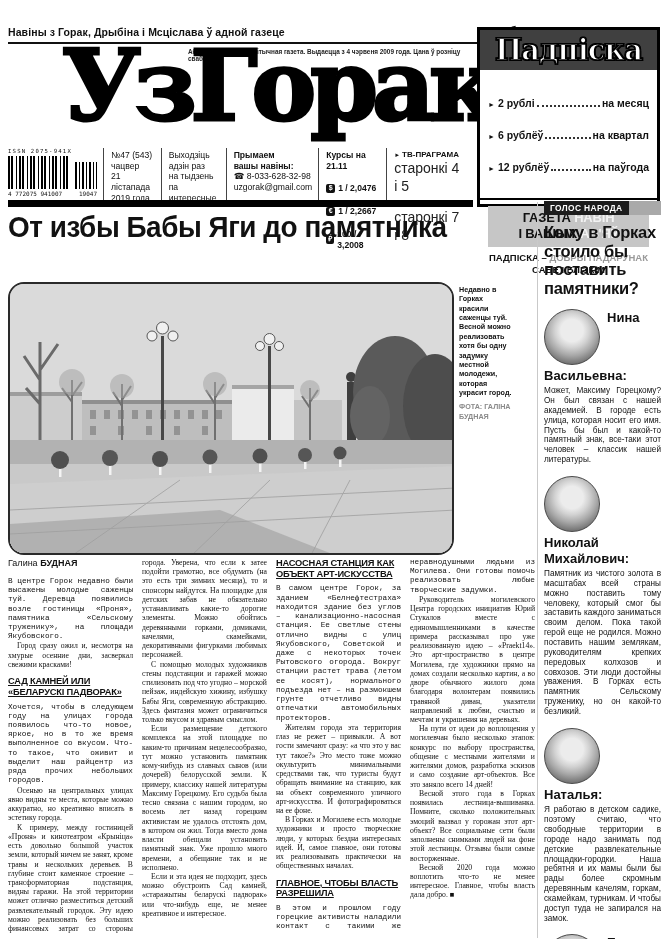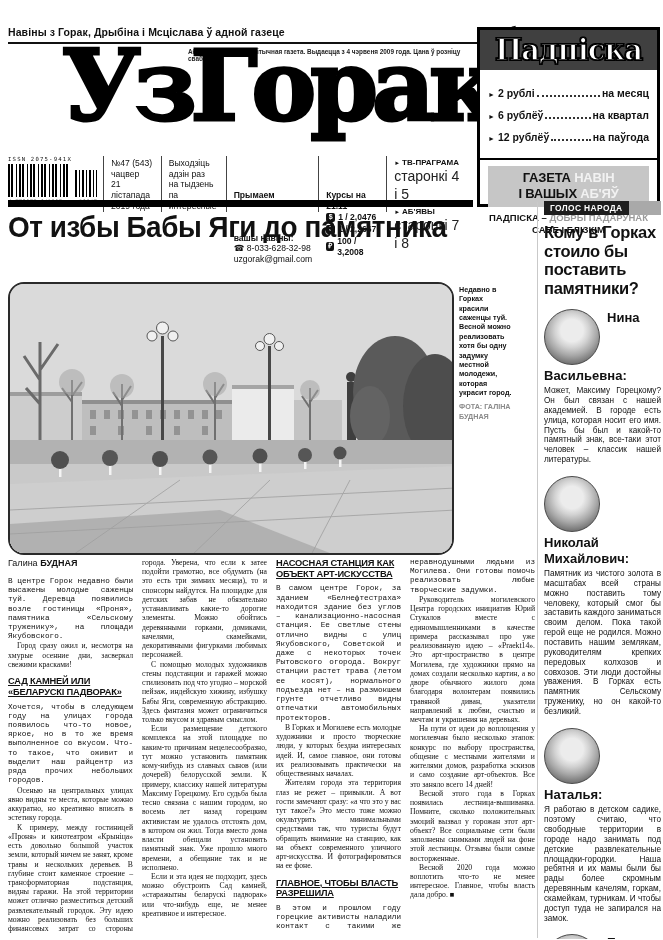--- a/index.html
+++ b/index.html
@@ -18,41 +18,41 @@
   .logo{position:absolute;left:62px;top:36px;font-family:"DejaVu Serif",serif;font-weight:700;
         font-size:97px;line-height:1.05;letter-spacing:-6px;color:#000000;
         -webkit-text-stroke:3px #000;}
 
   
   .subbox{position:absolute;left:477px;top:27px;width:183px;height:180px;border:3px solid #000;background:#fff;}
   .subtitle{height:40px;background:#404040;display:flex;align-items:center;justify-content:center;
             font-family:"DejaVu Serif",serif;font-weight:900;font-size:29px;color:#fff;letter-spacing:-1px;
             -webkit-text-stroke:1.4px #000;text-shadow:1px 1px 0 #000,-1px 1px 0 #000,1px -1px 0 #000,-1px -1px 0 #000;}
   .subitems{padding:7px 8px 5px 8px;border-bottom:2px solid #000;}
-  .subrow{display:flex;align-items:flex-end;font-size:10.5px;font-weight:bold;margin:10px 0;}
+  .subrow{display:flex;align-items:flex-end;font-size:10.5px;font-weight:bold;margin:20px 0;}
   .subrow .arr{font-size:7px;margin:0 3px 1px 0;}
   .dots{flex:1;border-bottom:2px dotted #333;margin:0 2px 2px 2px;}
   .slogan{background:#c6c6c6;margin:6px 8px 4px 8px;padding:4px 2px;text-align:center;
           font-size:13px;font-weight:bold;line-height:1.25;letter-spacing:-.2px;}
   .promo{text-align:center;font-size:9.5px;font-weight:bold;line-height:1.3;padding:1px 4px;}
   .w-dark{color:#111;} .w-light{color:#9a9a9a;}
   .slogan .w-light{color:#f2f2f2;}
 
   
-  .infostrip{position:absolute;left:8px;top:156px;width:464px;height:56px;display:flex;}
+  .infostrip{position:absolute;left:8px;top:148px;width:464px;height:56px;display:flex;}
   .cell{border-left:1px solid #444;padding:2px 6px 0 7px;font-size:8.6px;line-height:1.25;}
   .cell:first-child{border-left:none;padding-left:0;}
   .bc{width:106px;padding-top:0;}
   .issn{font-size:5.6px;letter-spacing:1.2px;font-family:"DejaVu Sans Mono",monospace;}
   .barsrow{display:flex;align-items:flex-end;gap:5px;margin-top:1px;}
   .bars{height:33px;width:62px;background:repeating-linear-gradient(90deg,#000 0 2px,#fff 2px 3px,#000 3px 5px,#fff 5px 8px,#000 8px 9px,#fff 9px 11px);}
   .addon{height:27px;width:22px;background:repeating-linear-gradient(90deg,#000 0 2px,#fff 2px 4px,#000 4px 5px,#fff 5px 7px);}
   .bcdigits{display:flex;justify-content:space-between;font-size:6px;font-family:"DejaVu Sans Mono",monospace;margin-top:1px;}
-  .c-label{font-weight:bold;margin-top:32px;}
-  .rates .rrow{display:flex;align-items:center;gap:3px;font-weight:bold;margin-top:1px;}
+  .c-label{font-weight:bold;}
+  .rates .rrow{display:flex;align-items:center;gap:3px;font-weight:bold;margin-top:12px;}
   .cico{display:inline-flex;width:9px;height:9px;background:#111;color:#fff;border-radius:2px;
         font-size:7px;align-items:center;justify-content:center;font-weight:bold;}
   .toc .titem{margin-bottom:4px;}
   .toc .tl{font-weight:bold;font-size:8px;}
   .toc .tp{font-size:14px;color:#222;}
   .toc .arr{font-size:6px;margin-right:2px;}
 
   
   .blackbar{position:absolute;left:8px;top:200px;width:465px;height:7px;background:#000;}
   .headline{position:absolute;left:8px;top:210px;width:520px;font-size:30px;font-weight:bold;
@@ -319,22 +319,22 @@
         <p data-name="article-paragraph">Город сразу ожил и, несмотря на хмурые осенние дни, засверкал свежими красками!</p>
         <h4 data-name="section-heading">САД КАМНЕЙ ИЛИ «БЕЛАРУСКІ ПАДВОРАК»</h4>
         <p class="fp" data-name="article-paragraph">Хочется, чтобы в следующем году на улицах города появилось что-то новое, яркое, но в то же время выполненное со вкусом. Что-то такое, что оживит и выделит наш райцентр из ряда прочих небольших городов.</p>
         <p data-name="article-paragraph">Осенью на центральных улицах явно видны те места, которые можно аккуратно, но креативно вписать в эстетику города.</p>
         <p data-name="article-paragraph">К примеру, между гостиницей «Проня» и кинотеатром «Крыніца» есть довольно большой участок земли, который ничем не занят, кроме травы и нескольких деревьев. В глубине стоит каменное строение – трансформаторная подстанция, видны гаражи. На этой территории может отлично разместиться детский развлекательный городок. Эту идею можно реализовать без больших финансовых затрат со стороны города. Уверена, что если к затее подойти грамотно, все обдумать (на это есть три зимних месяца), то и спонсоры найдутся. На площадке для детских забав не обязательно устанавливать какие-то дорогие элементы. Можно обойтись деревянными горками, домиками, качелями, скамейками, декоративными фигурками любимых персонажей.</p>
         <p data-name="article-paragraph">С помощью молодых художников стены подстанции и гаражей можно стилизовать под что угодно – морской пейзаж, индейскую хижину, избушку Бабы Яги, современную абстракцию. Здесь фантазия может ограничиться только вкусом и здравым смыслом.</p>
         <p data-name="article-paragraph">Если размещение детского комплекса на этой площадке по каким-то причинам нецелесообразно, тут можно установить памятник кому-нибудь из славных сынов (или дочерей) белорусской земли. К примеру, классику нашей литературы Максиму Горецкому. Его судьба была тесно связана с нашим городом, но восемь лет назад горецким активистам не удалось отстоять дом, в котором он жил. Тогда вместо дома власти обещали установить памятный знак. Уже прошло много времени, а обещание так и не исполнено.</p>
         <p data-name="article-paragraph">Если и эта идея не подходит, здесь можно обустроить Сад камней, «старажытны беларускі падворак» или что-нибудь еще, не менее креативное и интересное.</p>
         <h4 data-name="section-heading">НАСОСНАЯ СТАНЦИЯ КАК ОБЪЕКТ АРТ-ИСКУССТВА</h4>
         <p class="fp" data-name="article-paragraph">В самом центре Горок, за зданием «Белнефтестраха» находится здание без углов – канализационно-насосная станция. Ее светлые стены отлично видны с улиц Якубовского, Советской и даже с некоторых точек Рытовского огорода. Вокруг станции растет трава (летом ее косят), нормального подъезда нет – на размокшем грунте отчетливо видны отпечатки автомобильных протекторов.</p>
+        <p data-name="article-paragraph">Жителям города эта территория глаз не режет – привыкли. А вот гости замечают сразу: «а что это у вас тут такое?» Это место тоже можно окультурить минимальными средствами так, что туристы будут обращать внимание на станцию, как на объект современного уличного арт-искусства. И фотографироваться на ее фоне.</p>
         <p data-name="article-paragraph">В Горках и Могилеве есть молодые художники и просто творческие люди, у которых бездна интересных идей. И, самое главное, они готовы их реализовывать практически на общественных началах.</p>
-        <p data-name="article-paragraph">Жителям города эта территория глаз не режет – привыкли. А вот гости замечают сразу: «а что это у вас тут такое?» Это место тоже можно окультурить минимальными средствами так, что туристы будут обращать внимание на станцию, как на объект современного уличного арт-искусства. И фотографироваться на ее фоне.</p>
         <h4 data-name="section-heading">ГЛАВНОЕ, ЧТОБЫ ВЛАСТЬ РАЗРЕШИЛА</h4>
         <p class="fp" data-name="article-paragraph">В этом и прошлом году горецкие активисты наладили контакт с такими же неравнодушными людьми из Могилева. Они готовы помочь реализовать любые творческие задумки.</p>
         <p data-name="article-paragraph">Руководитель могилевского Центра городских инициатив Юрий Стукалов вместе с единомышленниками в качестве примера рассказывал про уже реализованную идею – «Praekt14». Это арт-пространство в центре Могилева, где художники прямо на домах создали несколько картин, а во дворе обычного жилого дома благодаря волонтерам появились травяной диван, указатели направлений к любви, счастью и мечтам и украшения на деревьях.</p>
         <p data-name="article-paragraph">На пути от идеи до воплощения у могилевчан было несколько этапов: конкурс по выбору пространства, общение с местными жителями и жителями домов, разработка эскизов и само создание арт-объектов. Все это заняло всего 14 дней!</p>
         <p data-name="article-paragraph">Весной этого года в Горках появилась лестница-вышиванка. Помните, сколько положительных эмоций вызвал у горожан этот арт-объект? Все социальные сети были заполнены снимками людей на фоне этой лестницы. Отзывы были самые восторженные.</p>
         <p data-name="article-paragraph">Весной 2020 года можно воплотить что-то не менее интересное. Главное, чтобы власть дала добро. ■</p>
       </div>
   </div>
 
   <div class="vdiv" data-name="column-divider"></div>

